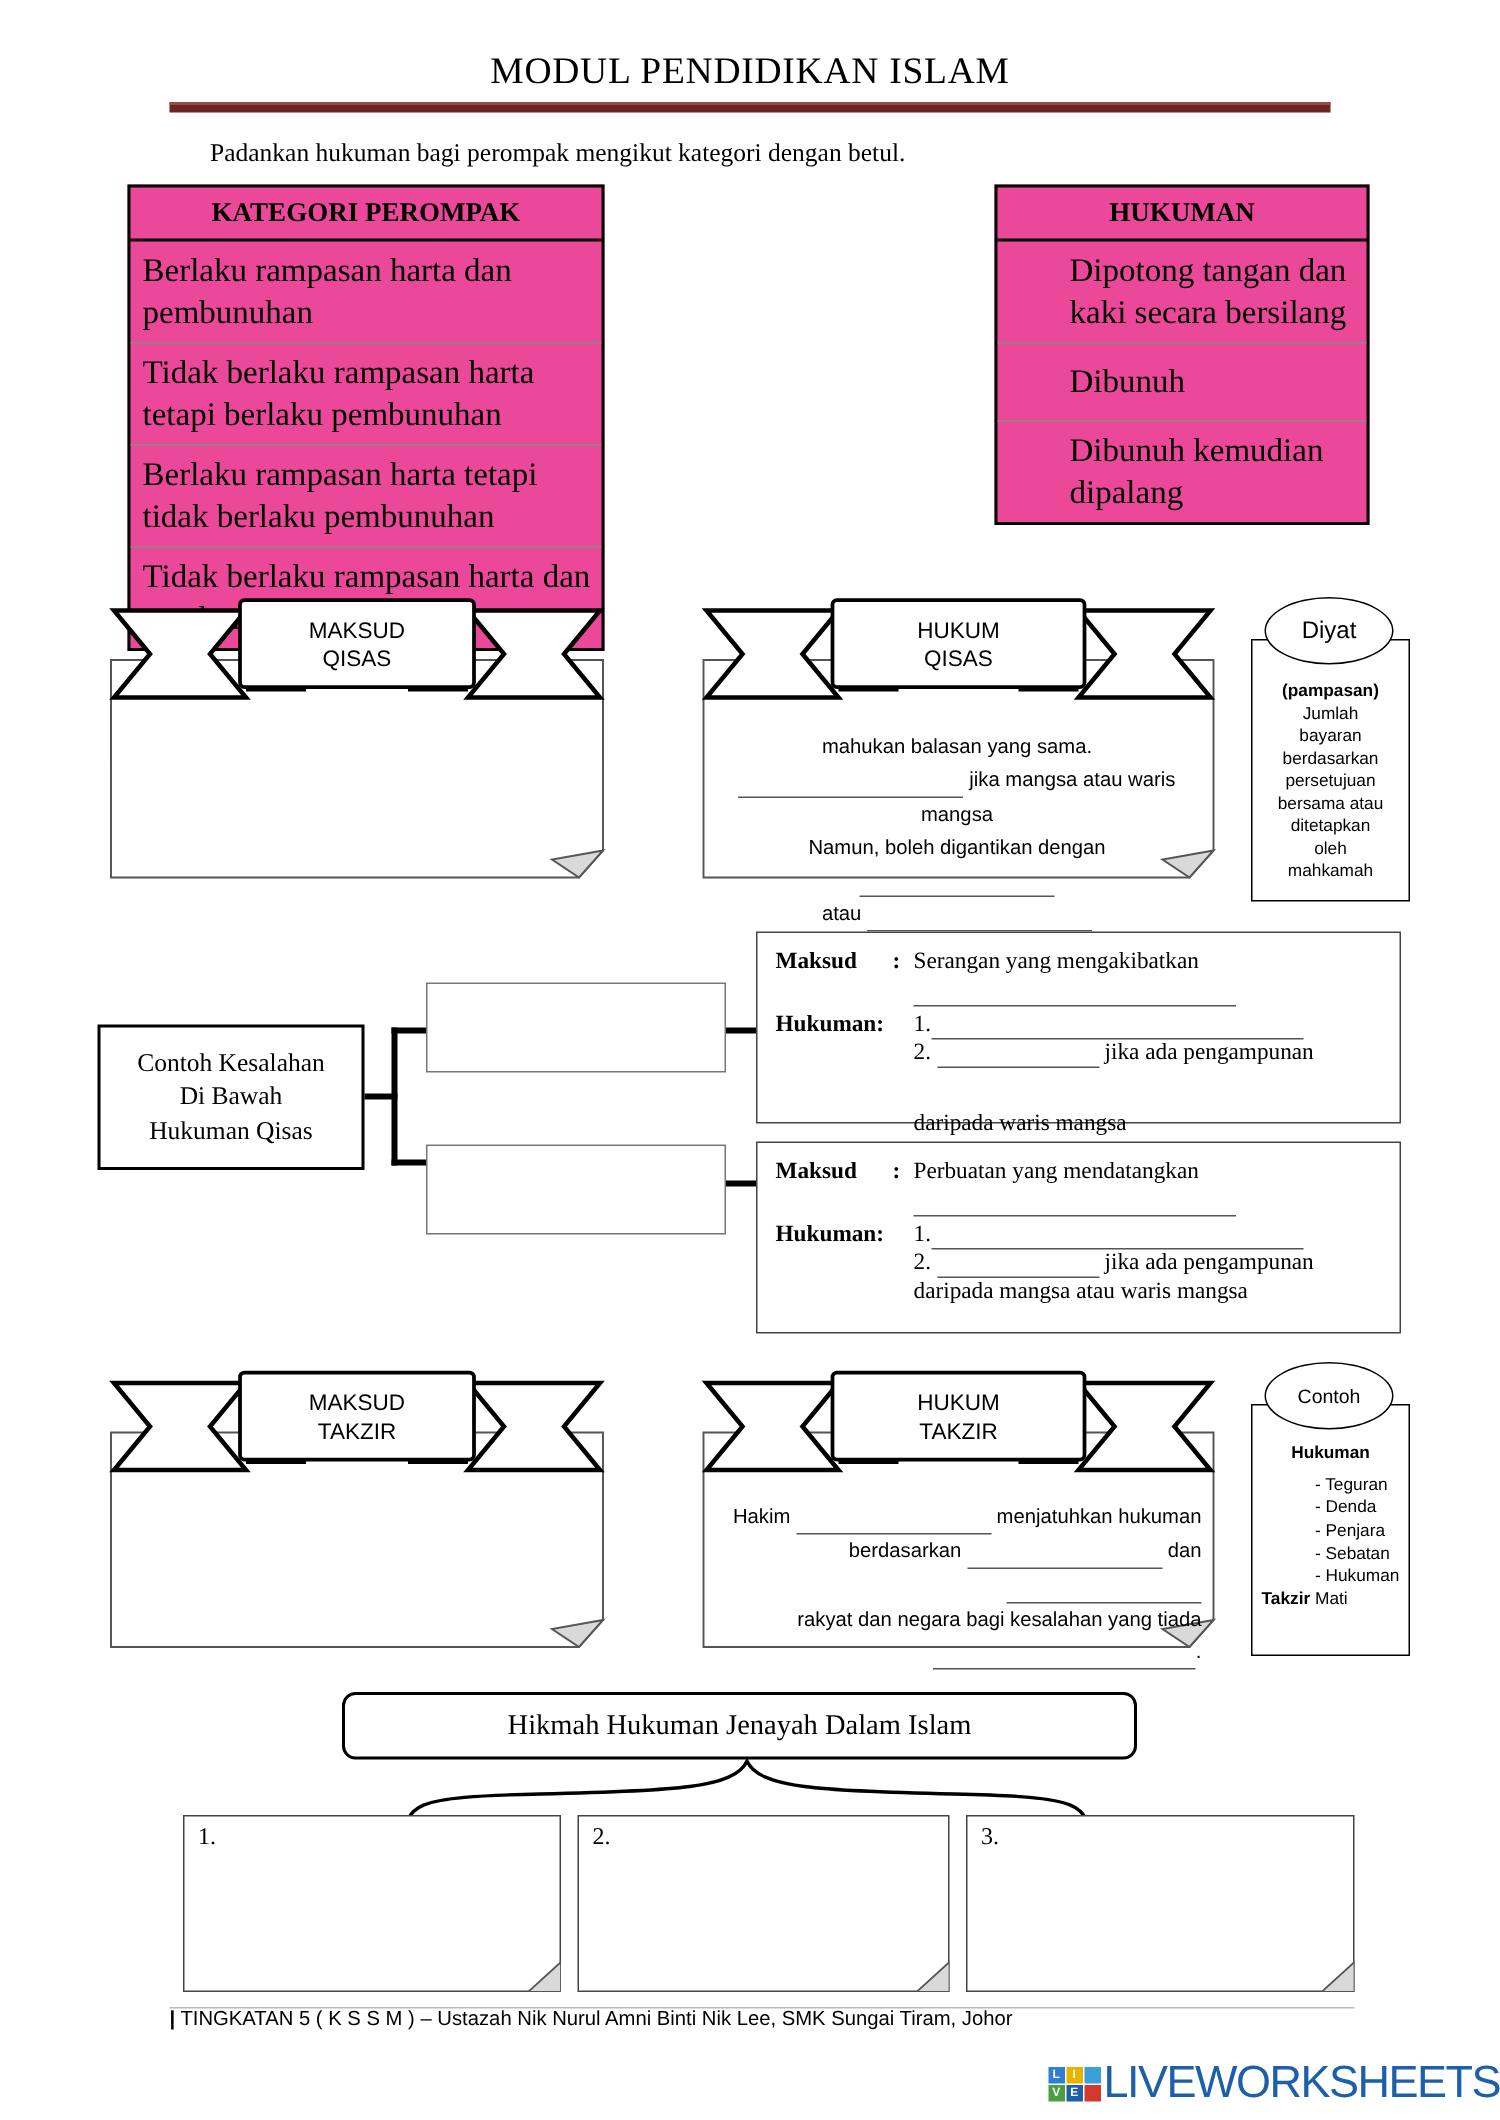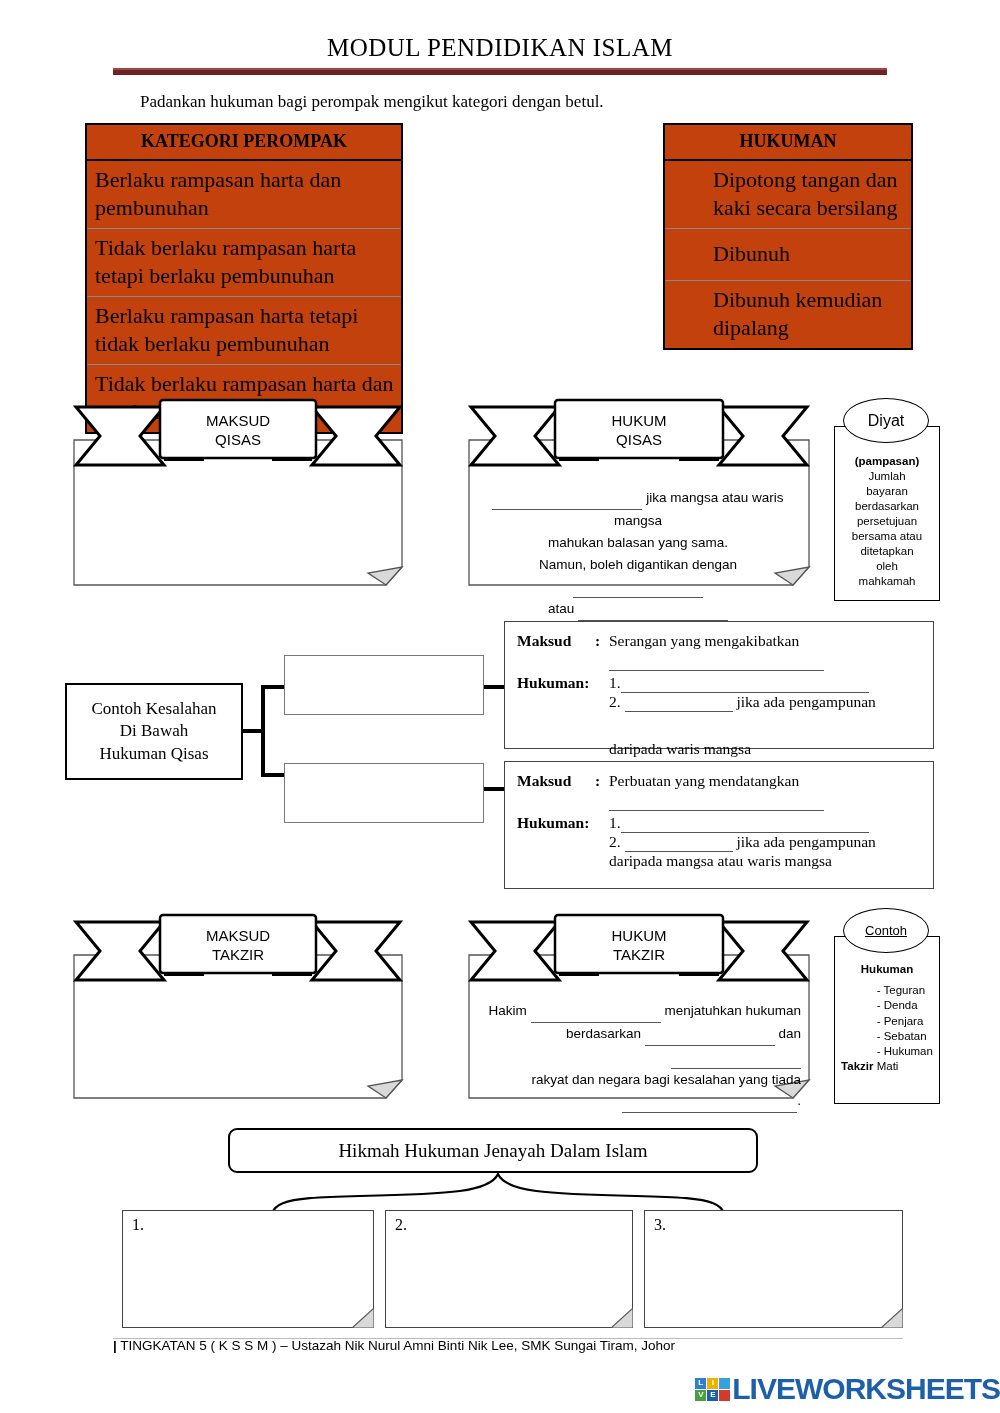--- a/index.html
+++ b/index.html
@@ -22,21 +22,21 @@
   }
   .title-rule{
     position:absolute; left:113px; top:68px; width:774px; height:7px;
     background:#6d2323; border-top:2px solid #9a4a4a;
   }
   .instruction{
     position:absolute; left:120px; top:92px; font-size:17px;margin-left:20px;
   }
 
   
-  .mtable{ position:absolute; border:2.5px solid #000; background:#c2410c; }
+  .mtable{ position:absolute; border:2.5px solid #000; background:#ec4899; }
   .mtable .thead{
     font-weight:bold; text-align:center; font-size:18px;
     padding:6px 0 7px; border-bottom:2.5px solid #000;
   }
   .mtable .trow{
     font-size:22px; line-height:1.27; padding:5px 6px 6px 8px;
     border-bottom:1px solid #888;
   }
   .mtable .trow:last-child{ border-bottom:none; }
 
@@ -127,21 +127,21 @@
   }
   .footer-text .bar{ font-weight:bold; }
   .lw-logo{ position:absolute; right:0px; top:1372px; display:flex; align-items:center; }
   .lw-grid{ display:grid; grid-template-columns:repeat(3,11px); grid-template-rows:repeat(2,11px); gap:1px; margin-right:2px; }
   .lw-grid div{
     display:flex; align-items:center; justify-content:center;
     font-family:"Liberation Sans", sans-serif; font-size:8px;
     font-weight:bold; color:#fff; line-height:1;
   }
   .lw-word{
-    font-family:"Liberation Sans", sans-serif; font-weight:bold;
+    font-family:"Liberation Sans", sans-serif; font-weight:normal;
     font-size:30px; letter-spacing:-1px; color:#1d5fa8;
   }
 </style>
 </head>
 <body>
 
 <div class="page">
 
   <div class="doc-title">MODUL PENDIDIKAN ISLAM</div>
   <div class="title-rule" style="background: rgb(109, 35, 35);"></div>
@@ -192,25 +192,25 @@
       <path d="M344,12 L256,12 L280,41 L256,70 L344,70 L320,41 Z" fill="#fff" stroke="#000" stroke-width="3"></path>
       <rect x="96" y="58" width="40" height="8" fill="#000"></rect>
       <rect x="216" y="58" width="40" height="8" fill="#000"></rect>
       <rect x="92" y="5" width="168" height="58" rx="3" fill="#fff" stroke="#000" stroke-width="2.5"></rect>
     </svg>
     <div class="ribbon-label" style="left:92px; top:16px; width:168px;">
       <div>HUKUM</div>
       <div>QISAS</div>
     </div>
     <div class="notebox-text" style="left:12px; top:92px; width:326px;">
+      <div>mahukan balasan yang sama.</div>
       <div>
         <span class="ul xl">&nbsp;</span>
         <span>jika mangsa atau waris mangsa</span>
       </div>
-      <div>mahukan balasan yang sama.</div>
       <div>
         <span>Namun, boleh digantikan dengan</span>
         <span class="ul l">&nbsp;</span>
       </div>
       <div>
         <span>atau</span>
         <span class="ul xl">&nbsp;</span>
       </div>
     </div>
   </div>
@@ -339,21 +339,21 @@
       </div>
       <div>rakyat dan negara bagi kesalahan yang tiada</div>
       <div>
         <span class="ul" style="width:175px;">&nbsp;</span><span>.</span>
       </div>
     </div>
   </div>
 
   <div class="callout" style="left:826px; top:908px; width:120px; height:200px;">
     <div class="cbox" style="width:106px; height:168px;"></div>
-    <div class="ellipse" style="left:17px; top:0; width:86px; height:45px; font-size:13px;text-decoration:underline;">Contoh</div>
+    <div class="ellipse" style="left:17px; top:0; width:86px; height:45px; font-size:13px;">Contoh</div>
     <div class="cinner" style="width:106px; padding-top:26px;">
       <b>Hukuman</b><br>
       <b>Takzir</b>
       <div class="clist">
         <div>- Teguran</div>
         <div>- Denda</div>
         <div>- Penjara</div>
         <div>- Sebatan</div>
         <div>- Hukuman</div>
         <div>  Mati</div>

